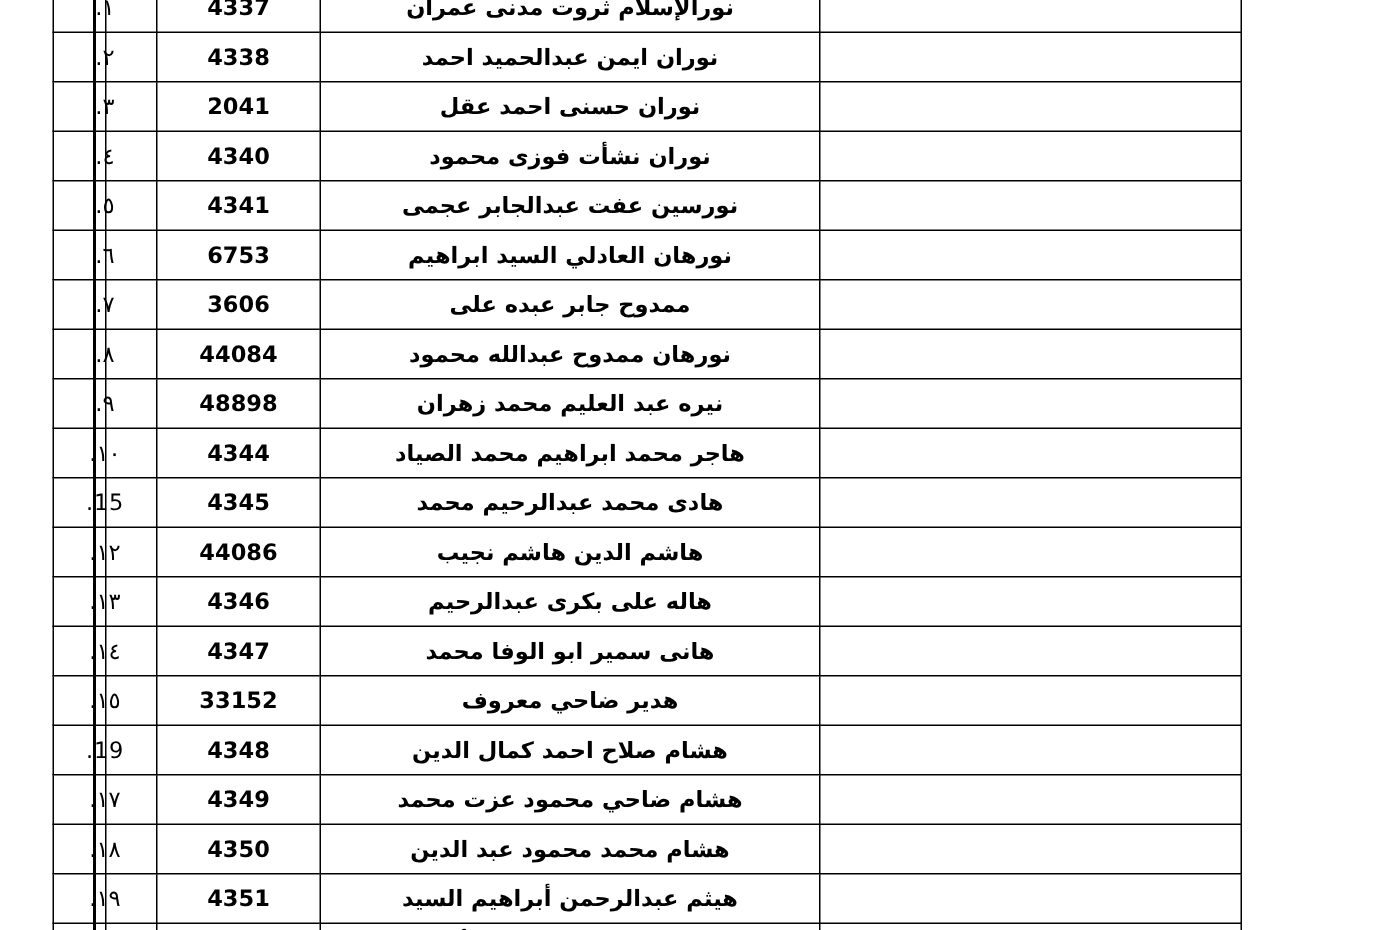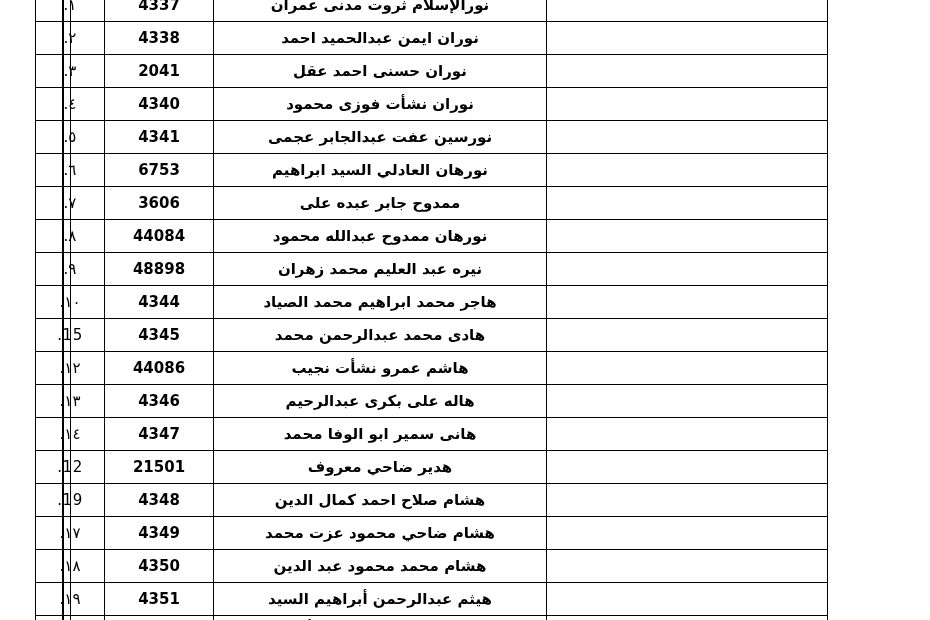--- a/index.html
+++ b/index.html
@@ -156,28 +156,28 @@
 
         <tr>
           <td class="col-blank"></td>
           <td class="col-name">هاجر محمد ابراهيم محمد الصياد</td>
           <td class="col-code">4344</td>
           <td class="col-seq">١٠.</td>
         </tr>
 
         <tr>
           <td class="col-blank"></td>
-          <td class="col-name">هادى محمد عبدالرحمن محمد</td>
+          <td class="col-name">هادى محمد عبدالرحيم محمد</td>
           <td class="col-code">4345</td>
           <td class="col-seq">15.</td>
         </tr>
 
         <tr>
           <td class="col-blank"></td>
-          <td class="col-name">هاشم عمرو نشأت نجيب</td>
+          <td class="col-name">هاشم الدين هاشم نجيب</td>
           <td class="col-code">44086</td>
           <td class="col-seq">١٢.</td>
         </tr>
 
         <tr>
           <td class="col-blank"></td>
           <td class="col-name">هاله على بكرى عبدالرحيم</td>
           <td class="col-code">4346</td>
           <td class="col-seq">١٣.</td>
         </tr>
@@ -185,22 +185,22 @@
         <tr>
           <td class="col-blank"></td>
           <td class="col-name">هانى سمير ابو الوفا محمد</td>
           <td class="col-code">4347</td>
           <td class="col-seq">١٤.</td>
         </tr>
 
         <tr>
           <td class="col-blank"></td>
           <td class="col-name">هدير ضاحي معروف</td>
-          <td class="col-code">21501</td>
-          <td class="col-seq">12.</td>
+          <td class="col-code">33152</td>
+          <td class="col-seq">١٥.</td>
         </tr>
 
         <tr>
           <td class="col-blank"></td>
           <td class="col-name">هشام صلاح احمد كمال الدين</td>
           <td class="col-code">4348</td>
           <td class="col-seq">19.</td>
         </tr>
 
         <tr>

